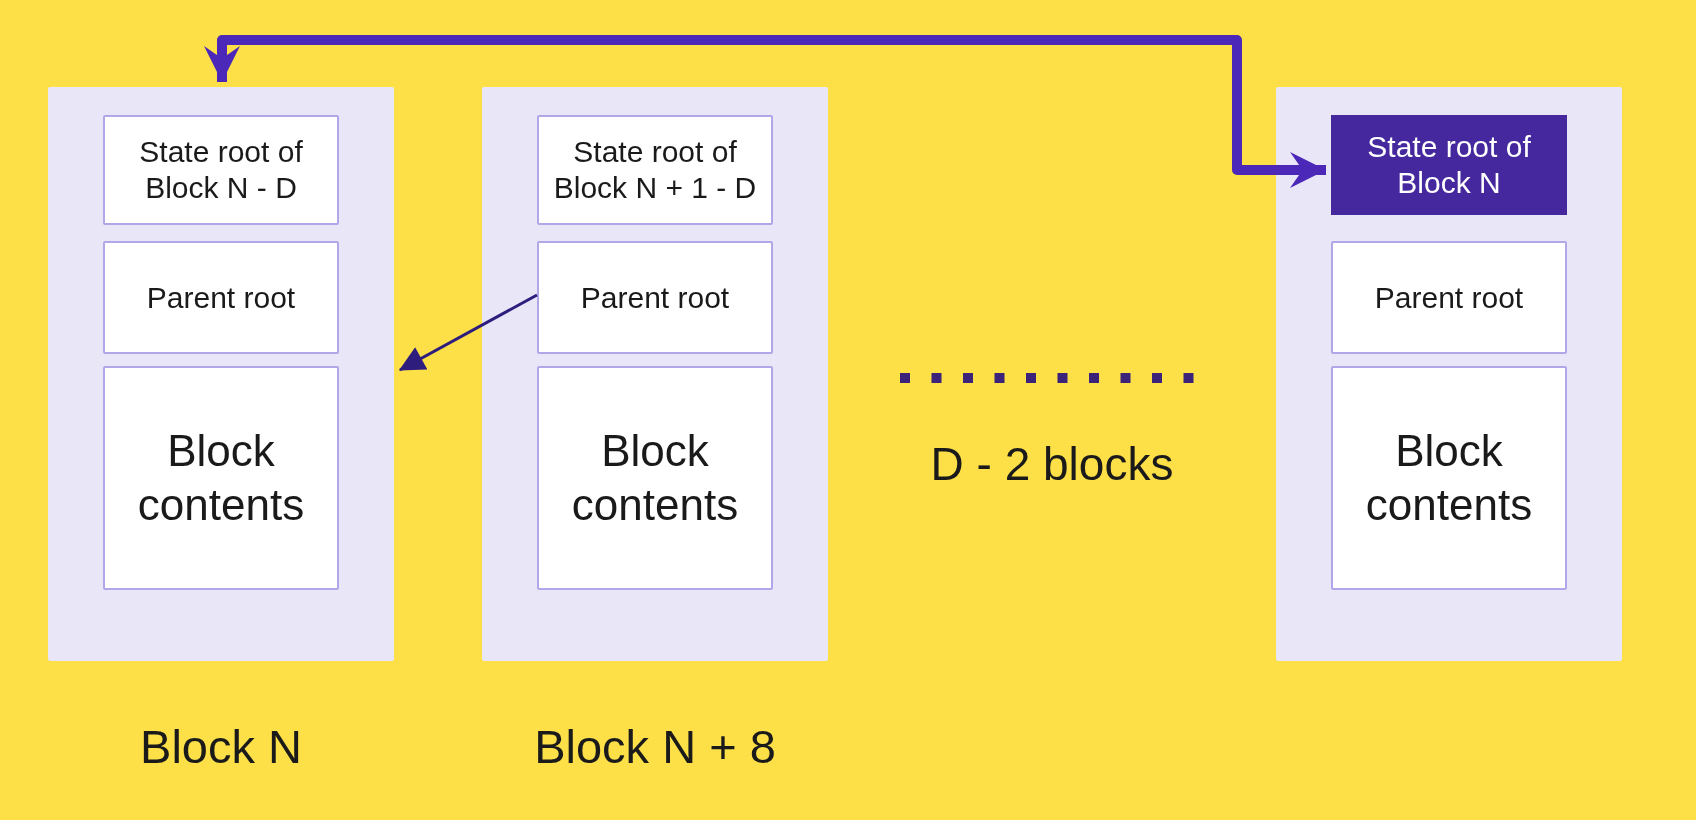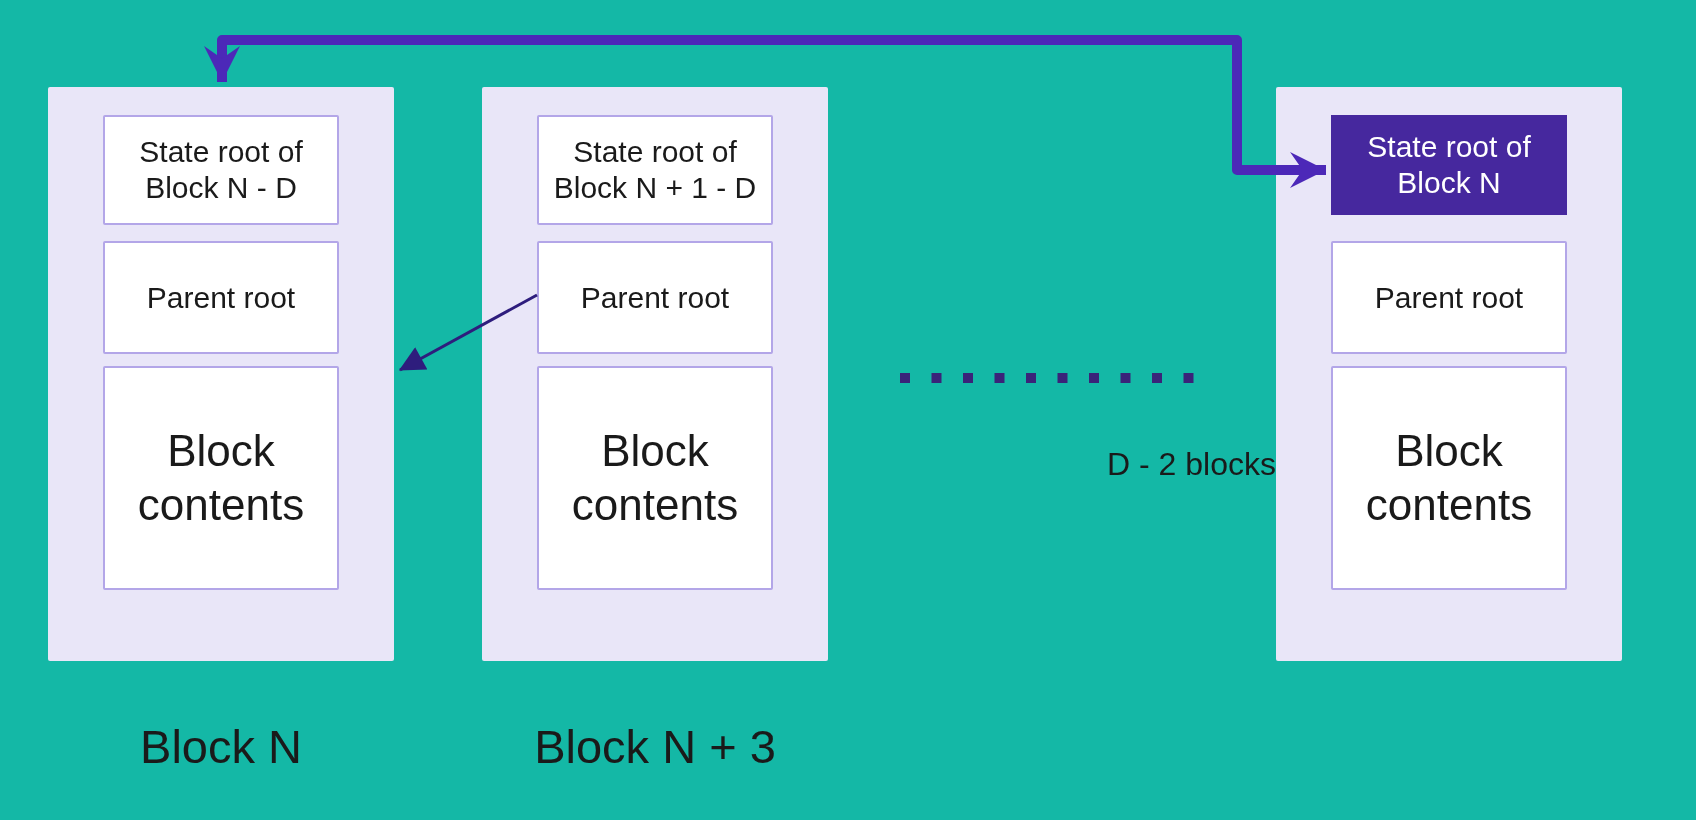--- a/index.html
+++ b/index.html
@@ -1,19 +1,19 @@
 <!DOCTYPE html>
 <html><head>
 <meta charset="utf-8">
 <style>
   html,body{margin:0;padding:0;}
   .canvas{
     position:relative;
     width:1696px;height:820px;
-    background:#14b8a6;
+    background:#fde047;
     font-family:"Liberation Sans","DejaVu Sans",sans-serif;
     color:#1a1a1a;
     overflow:hidden;
     text-decoration:underline;
   }
   .block-container{
     position:absolute;top:87px;width:346px;height:574px;
     background:#e9e6f8;border-radius:2px;
   }
   .pos-0{left:48px;}
@@ -35,21 +35,21 @@
   .block-label{
     position:absolute;top:716px;width:346px;height:60px;
     display:flex;align-items:center;justify-content:center;
     font-size:47px;
   }
   .lbl-0{left:48px;}
   .lbl-1{left:482px;}
   .lbl-2{left:1276px;}
   .ellipsis-label{
     position:absolute;left:828px;top:434px;width:448px;
-    text-align:right;font-size:32px;line-height:60px;
+    text-align:center;font-size:46px;line-height:60px;
   }
   .overlay{
     position:absolute;left:0;top:0;width:1696px;height:820px;
     pointer-events:none;
   }
 </style>
 </head>
 <body>
 
 <div class="canvas">
@@ -72,21 +72,21 @@
 
   <div class="block-container pos-2">
     <div class="cell state highlight">State root of
 Block N</div>
     <div class="cell parent">Parent root</div>
     <div class="cell contents">Block
 contents</div>
   </div>
 
   <div class="block-label lbl-0">Block N</div>
-  <div class="block-label lbl-1">Block N + 3</div>
+  <div class="block-label lbl-1">Block N + 8</div>
 
   <div class="ellipsis-label">D - 2 blocks</div>
 
   <svg class="overlay" width="1696" height="820" viewBox="0 0 1696 820" xmlns="http://www.w3.org/2000/svg">
     <defs>
       <marker id="stealth" viewBox="0 0 10 10" refX="10" refY="5" markerWidth="3.6" markerHeight="3.6" markerUnits="strokeWidth" orient="auto-start-reverse">
         <path d="M0,0 L10,5 L0,10 L3.5,5 Z" fill="#4c28b8"></path>
       </marker>
       <marker id="tri" viewBox="0 0 10 10" refX="9.5" refY="5" markerWidth="10" markerHeight="8.5" markerUnits="strokeWidth" orient="auto">
         <path d="M0,0 L10,5 L0,10 Z" fill="#2e1d7d"></path>

